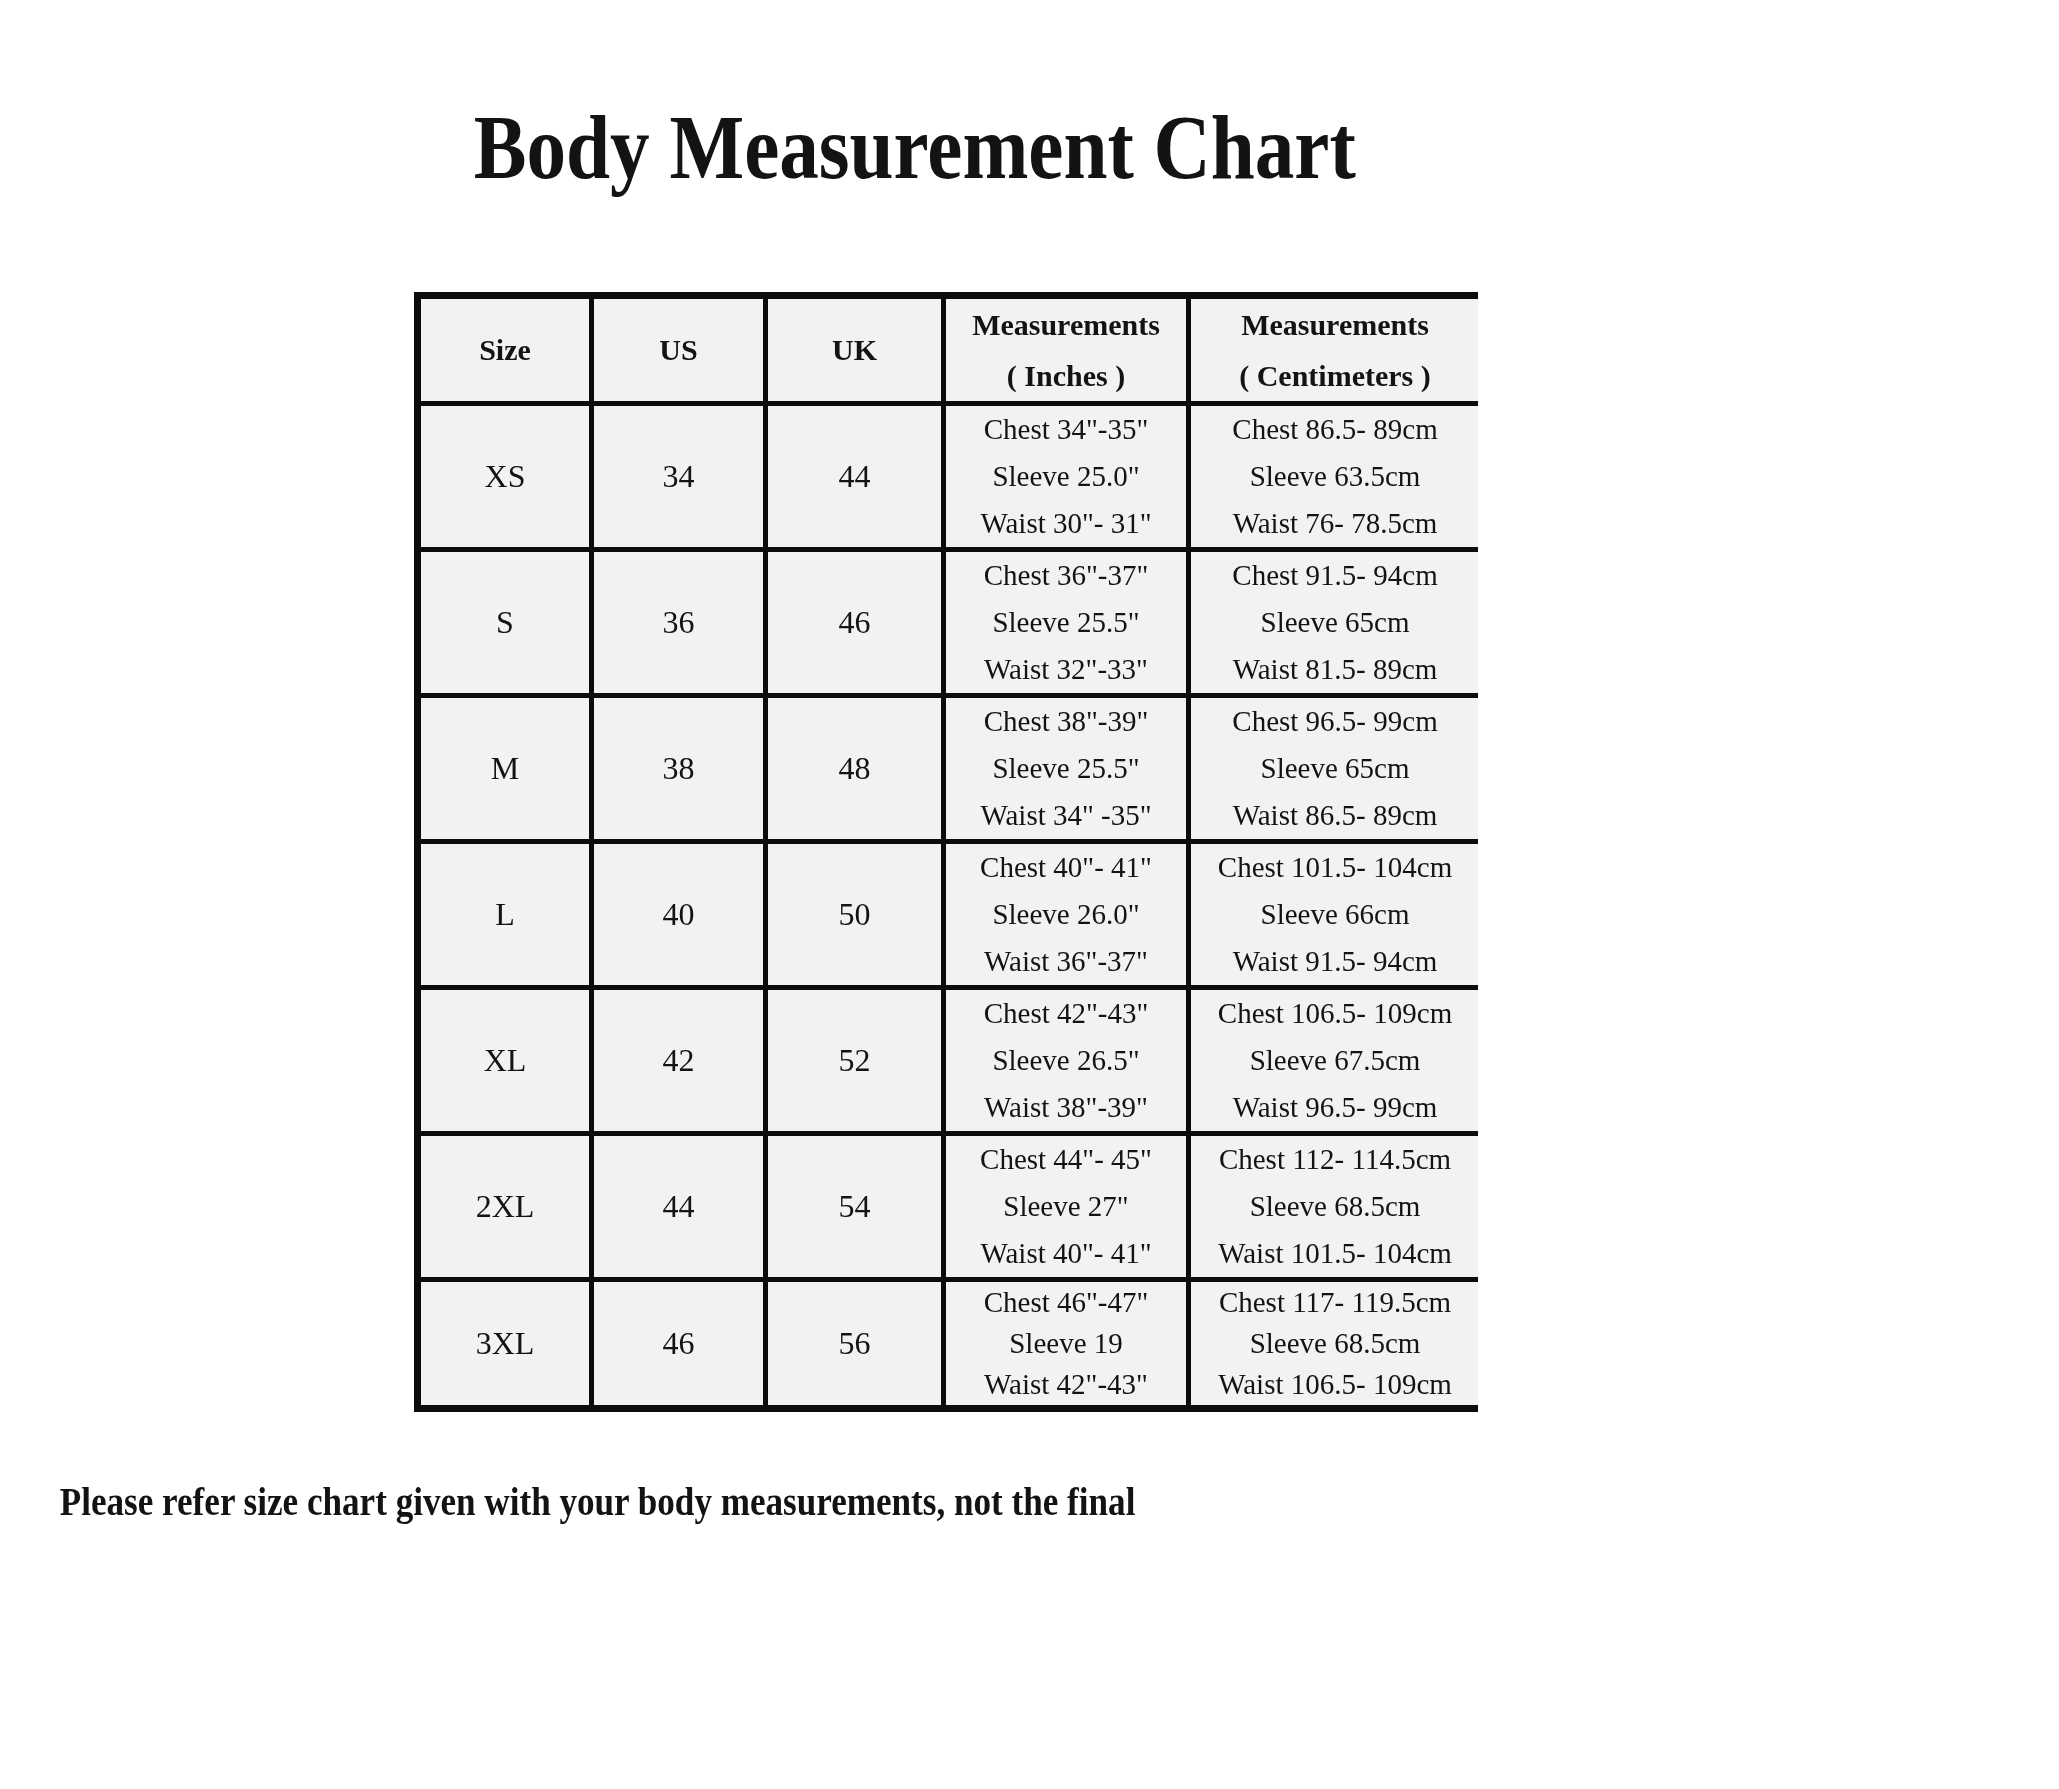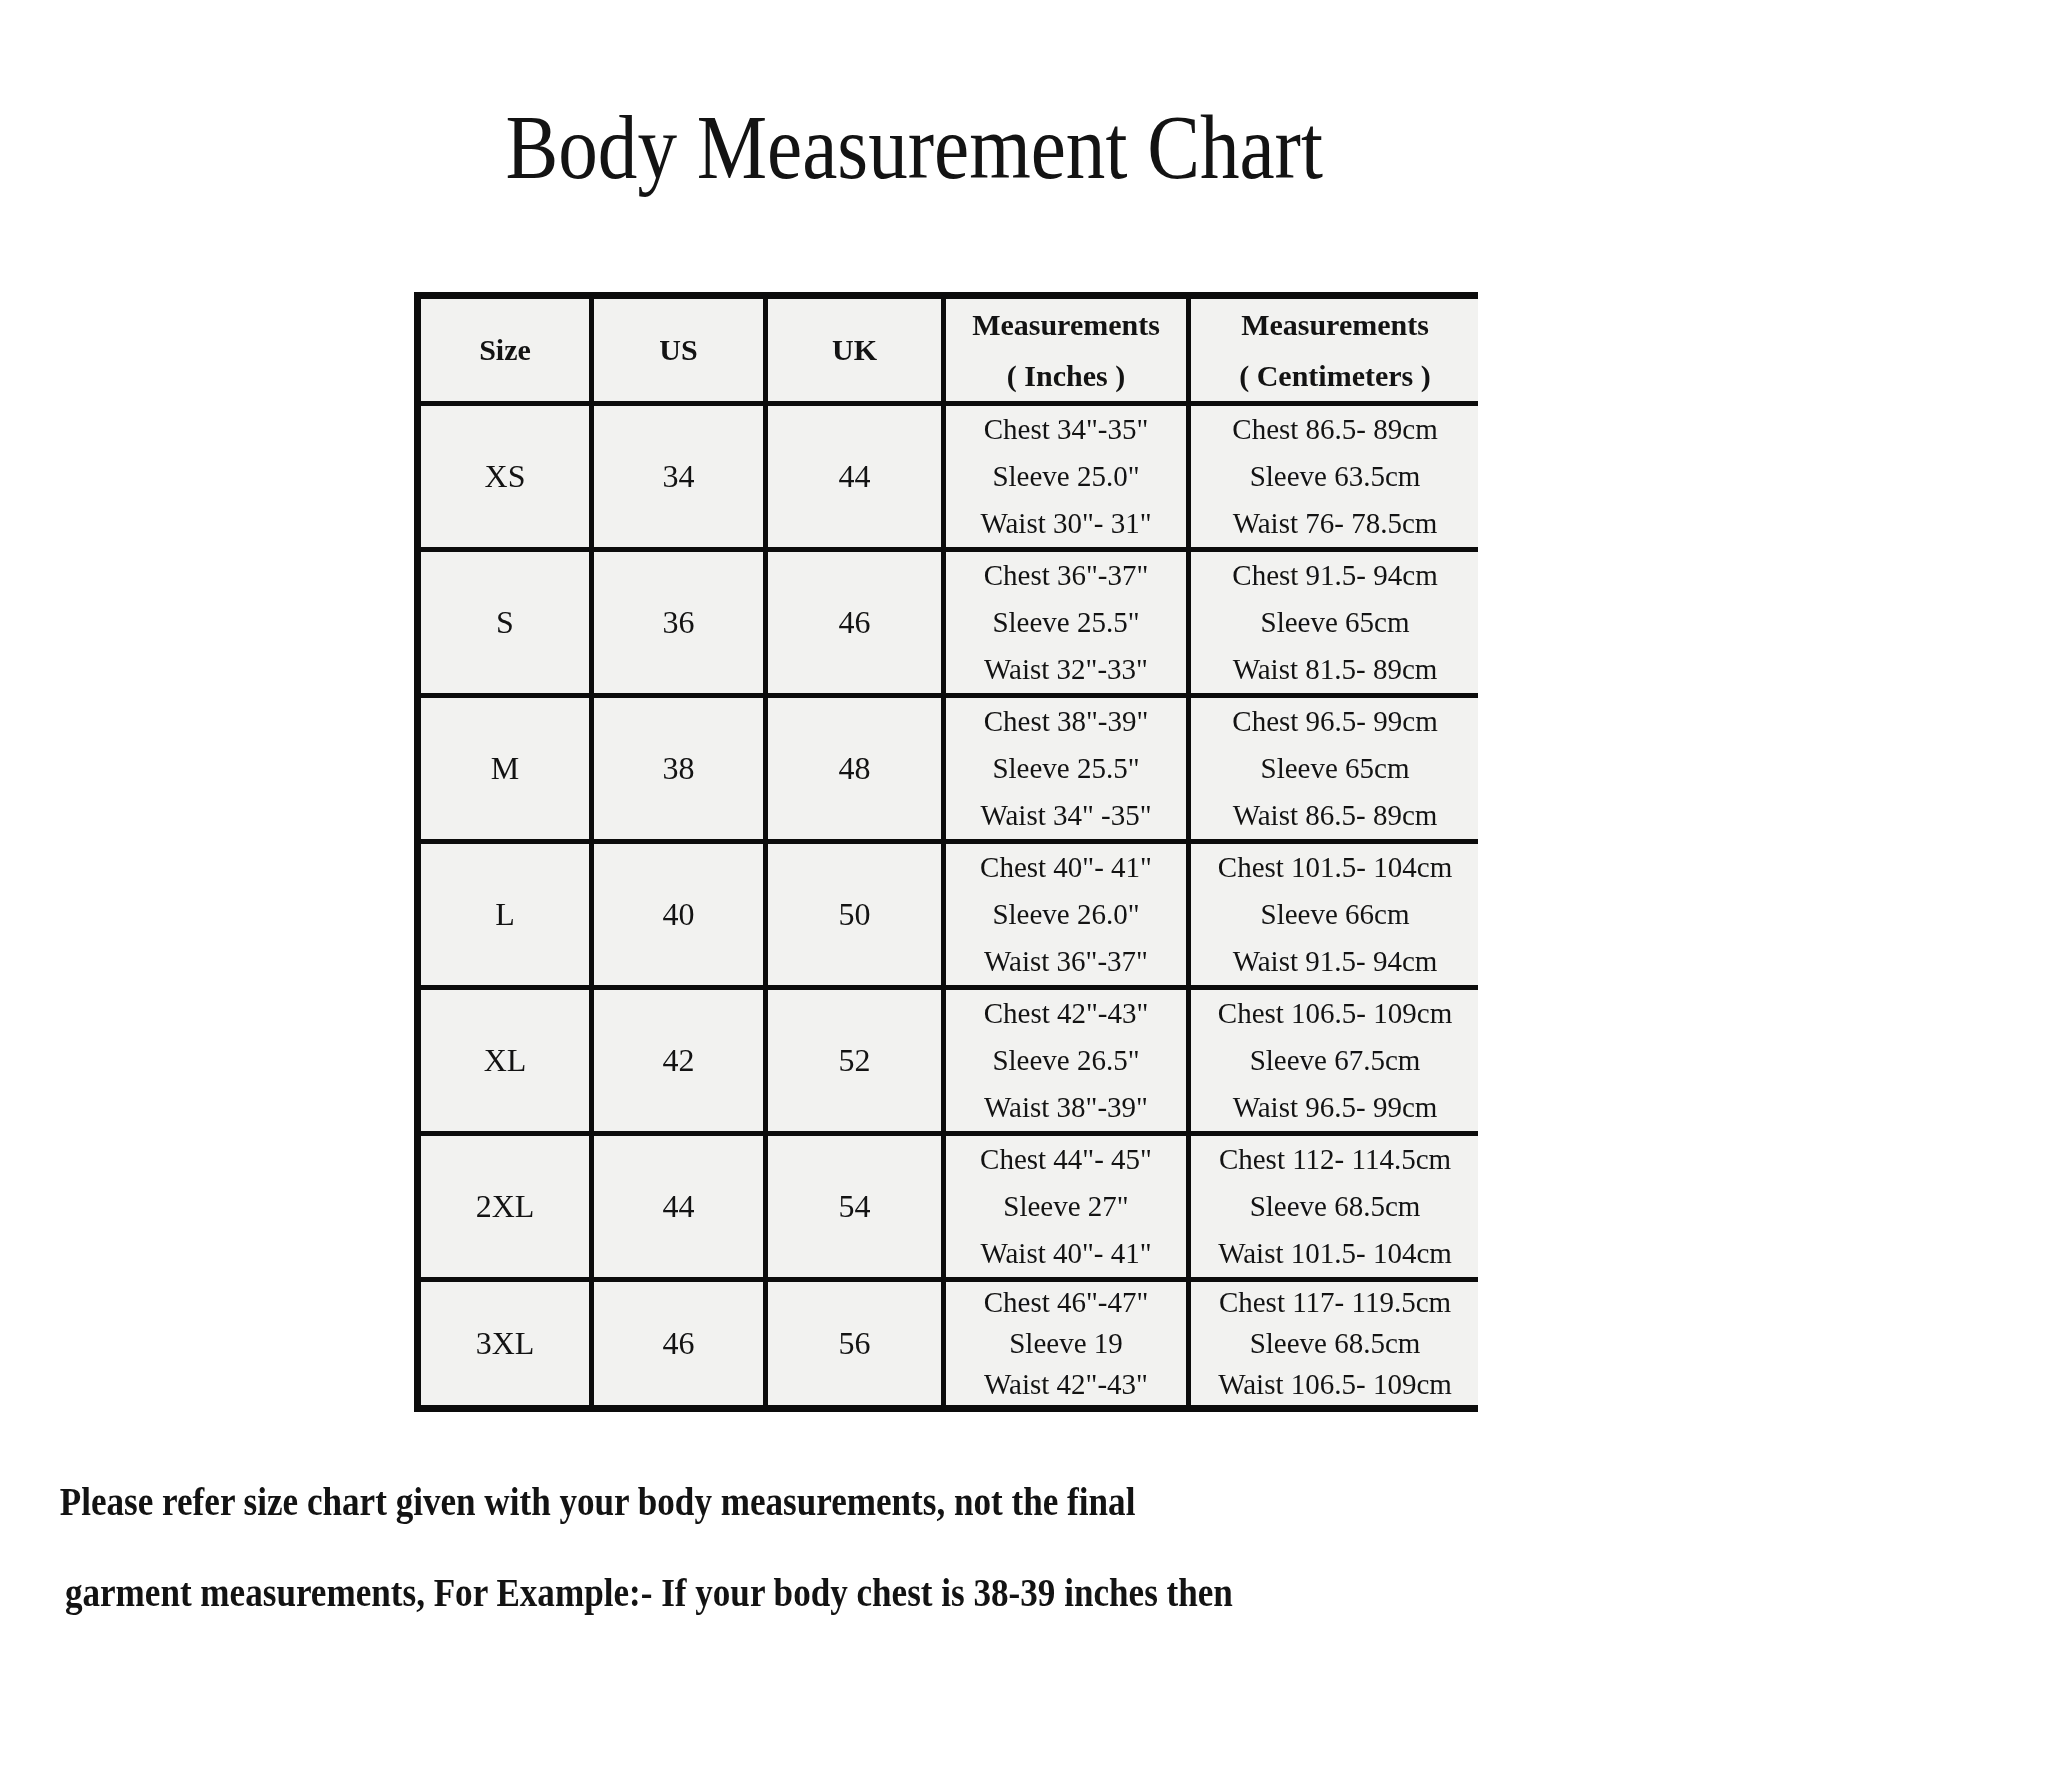--- a/index.html
+++ b/index.html
@@ -14,21 +14,21 @@
   }
   
   .title {
     position: absolute;
     top: 97px;
     left: 329px;
     width: 1171px;
     margin: 0;
     text-align: center;
     font-size: 92px;
-    font-weight: 400;
+    font-weight: 700;
     line-height: 1.1;
     white-space: nowrap;
   }
   .squeeze {
     display: inline-block;
     transform: scaleX(0.86);
     transform-origin: 50% 50%;
   }
   
   .table-clip {
@@ -223,16 +223,15 @@
             <div class="mline">Chest 117- 119.5cm</div>
             <div class="mline">Sleeve 68.5cm</div>
             <div class="mline">Waist 106.5- 109cm</div>
           </td>
         </tr>
       </tbody>
     </table>
   </div>
 
   <p class="note note-1"><span class="squeeze-sm">Please refer size chart given with your body measurements, not the final</span></p>
-  <p class="note note-2"><span class="squeeze-sm">garment measurements, For Example:- If your body chest is 38-39 inches then</span></p>
 
 </div>
 
 
 </body></html>

